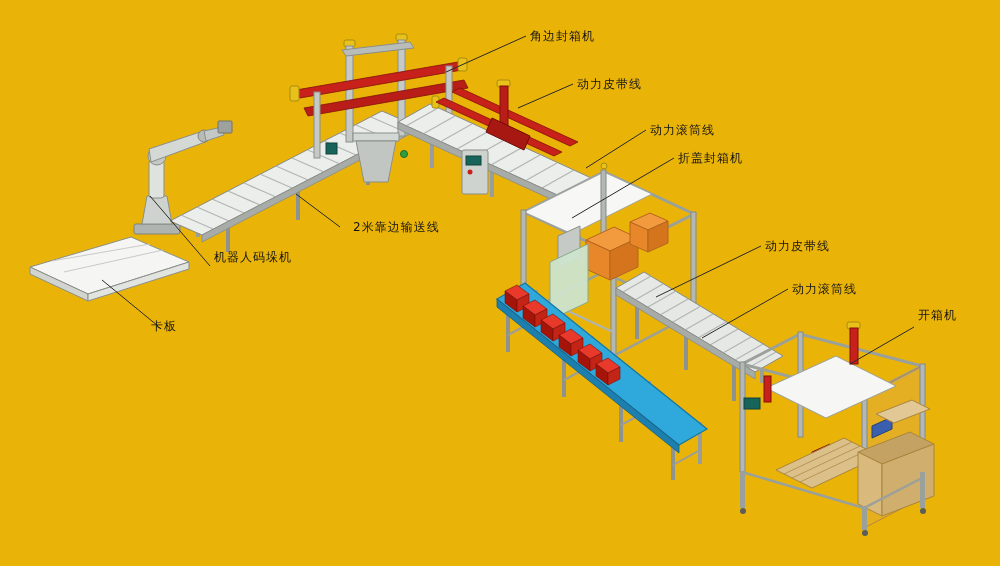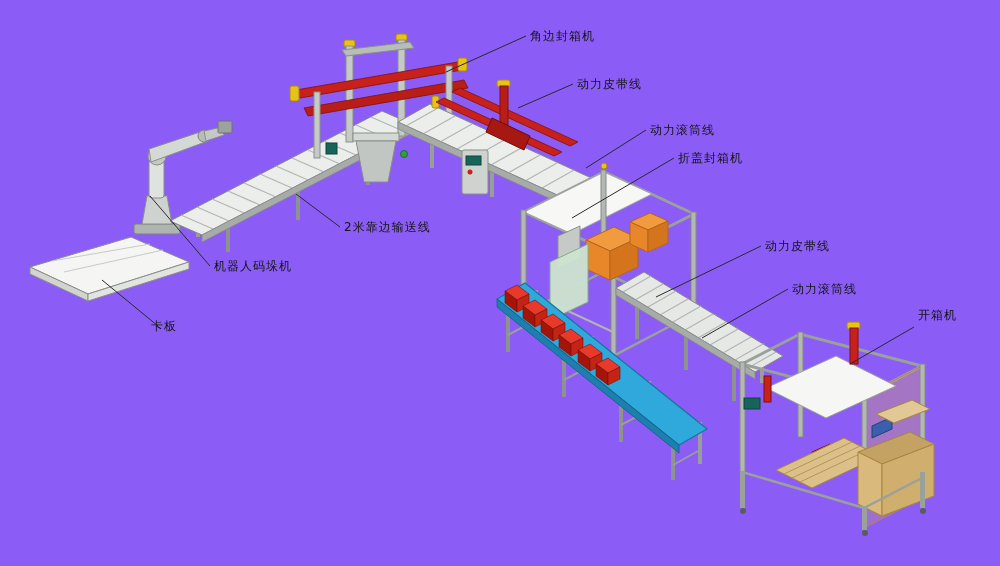--- a/index.html
+++ b/index.html
@@ -1,17 +1,17 @@
 <!DOCTYPE html>
 <html><head>
 <meta charset="utf-8">
 <style>
   html,body{margin:0;padding:0;background:#fff;}
   .canvas{
-    position:relative;width:1000px;height:566px;background:#8b5cf6;
+    position:relative;width:1000px;height:566px;background:#eab308;
     font-family:"DejaVu Sans","Liberation Sans",sans-serif;overflow:hidden;
   }
   .scene{position:absolute;left:0;top:0;}
   .lbl{
     position:absolute;font-size:12px;line-height:14px;color:#151515;
     white-space:nowrap;letter-spacing:1px;
   }
 </style>
 </head>
 <body>
@@ -251,17 +251,17 @@
     </g>
   </svg>
 
   <div class="lbl" style="left:530px;top:29px">角边封箱机</div>
   <div class="lbl" style="left:577px;top:77px">动力皮带线</div>
   <div class="lbl" style="left:650px;top:123px">动力滚筒线</div>
   <div class="lbl" style="left:678px;top:151px">折盖封箱机</div>
   <div class="lbl" style="left:765px;top:239px">动力皮带线</div>
   <div class="lbl" style="left:792px;top:282px">动力滚筒线</div>
   <div class="lbl" style="left:918px;top:308px">开箱机</div>
-  <div class="lbl" style="left:344px;top:220px">2米靠边输送线</div>
-  <div class="lbl" style="left:214px;top:259px">机器人码垛机</div>
+  <div class="lbl" style="left:353px;top:220px">2米靠边输送线</div>
+  <div class="lbl" style="left:214px;top:250px">机器人码垛机</div>
   <div class="lbl" style="left:151px;top:319px">卡板</div>
 
 </div>
 
 </body></html>

